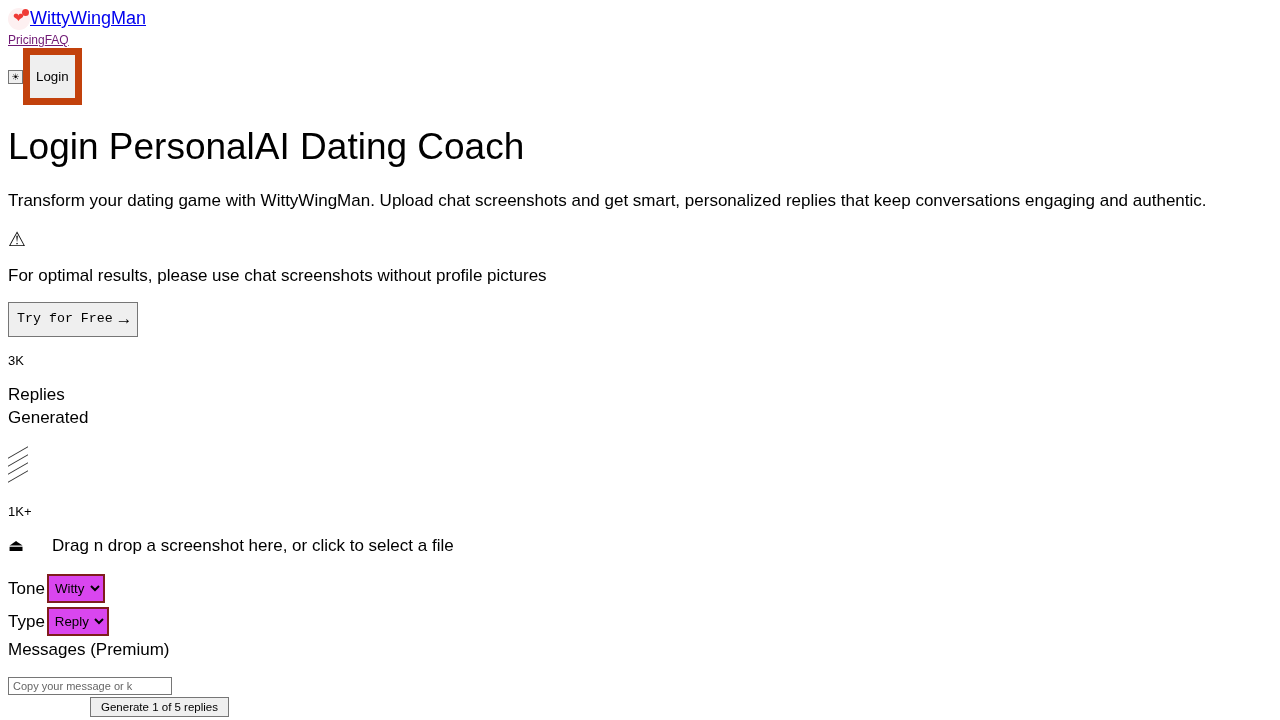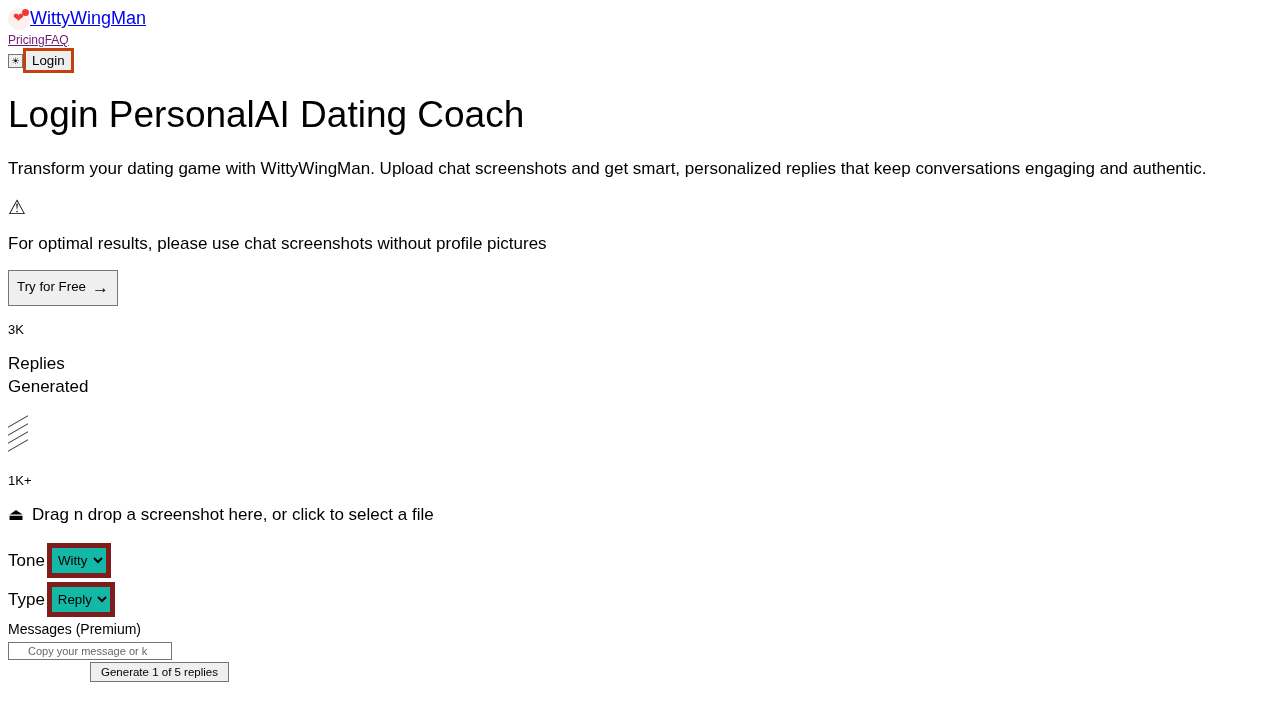--- a/index.html
+++ b/index.html
@@ -82,24 +82,24 @@
     vertical-align: middle;
     font-size: 9px;
     line-height: 12px;
     text-align: center;
     padding: 0;
     box-sizing: border-box;
   }
   .btn {
     font-family: "Liberation Sans", sans-serif;
     font-size: 13.3px;
-    border: 3px solid #c2410c;
+    border: 7px solid #c2410c;
     background: #efefef;
     color: #000;
-    padding: 2px 6px;
+    padding: 14px 6px;
     vertical-align: middle;
   }
 
   
   h1.hero-title {
     font-size: 37px;
     font-weight: normal;
     margin: 21px 0;
     line-height: 1.15;
   }
@@ -115,20 +115,21 @@
   }
   .warn-text {
     font-size: 17px;
     margin: 16px 0;
   }
   .cta {
     font-size: 13.3px;
     padding: 7px 8px;
     border: 1px solid #767676;
     background: #efefef;
+    font-family: Liberation Mono, monospace;
   }
   .cta .arrow {
     font-size: 17px;
     vertical-align: -2px;
     margin-left: 6px;
   }
 
   
   .stat-num {
     font-size: 13px;
@@ -163,49 +164,50 @@
     margin: 16px 0 18px 0;
     white-space: nowrap;
   }
   .upload-icon {
     display: inline-block;
     font-size: 17px;
     margin-right: 8px;
   }
   .upload-text {
     font-size: 17px;
+    margin-left: 20px;
   }
 
   
   .ctrl-row {
     margin: 0 0 4px 0;
     white-space: nowrap;
   }
   .ctrl-label {
     font-size: 17px;
     vertical-align: middle;
   }
   select.ctrl-select {
     font-family: "Liberation Sans", sans-serif;
     font-size: 13.3px;
-    border: 5px solid #7f1d1d;
-    background: #14b8a6;
+    border: 2px solid #7f1d1d;
+    background: #d946ef;
     padding: 4px 2px;
     vertical-align: middle;
     margin-left: 2px;
   }
   .premium-line {
-    font-size: 14px;
-    margin: 2px 0 4px 0;
+    font-size: 17px;
+    margin: 2px 0 16px 0;
   }
   input.msg-input {
     font-family: "Liberation Sans", sans-serif;
     font-size: 11px;
     width: 164px;
-    padding: 2px 19px;
+    padding: 2px 4px;
     border: 1px solid #767676;
     box-sizing: border-box;
   }
   input.msg-input::placeholder {
     color: #666;
   }
   .gen-btn {
     font-family: "Liberation Sans", sans-serif;
     font-size: 11.5px;
     border: 1px solid #767676;

